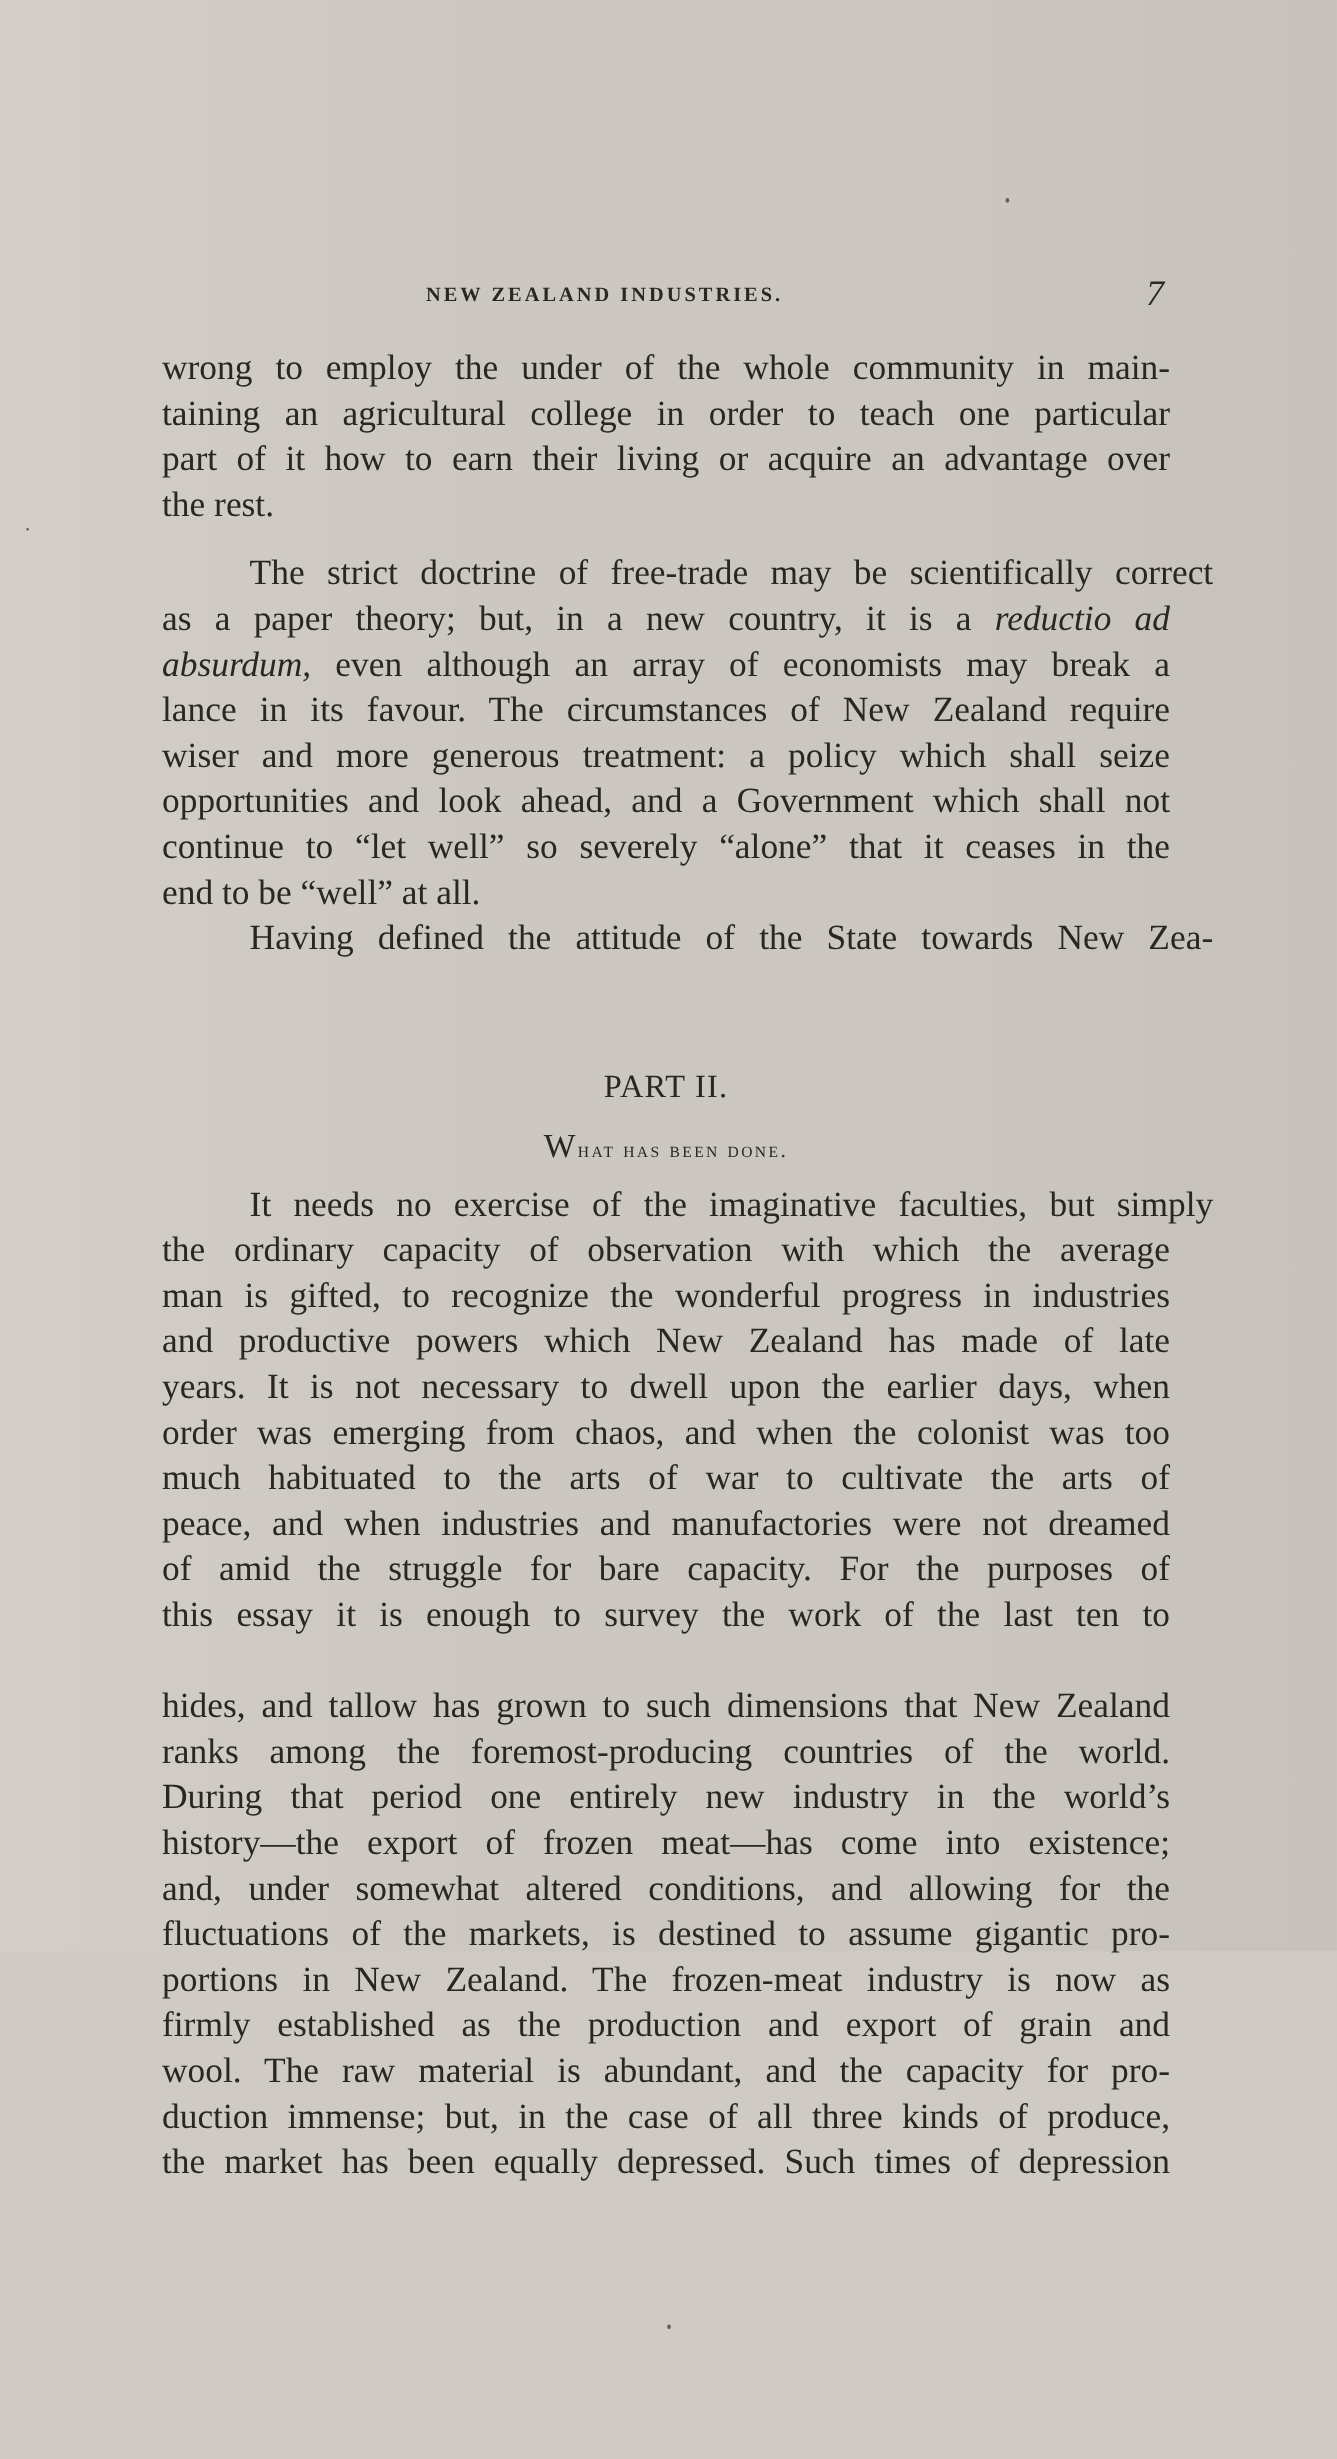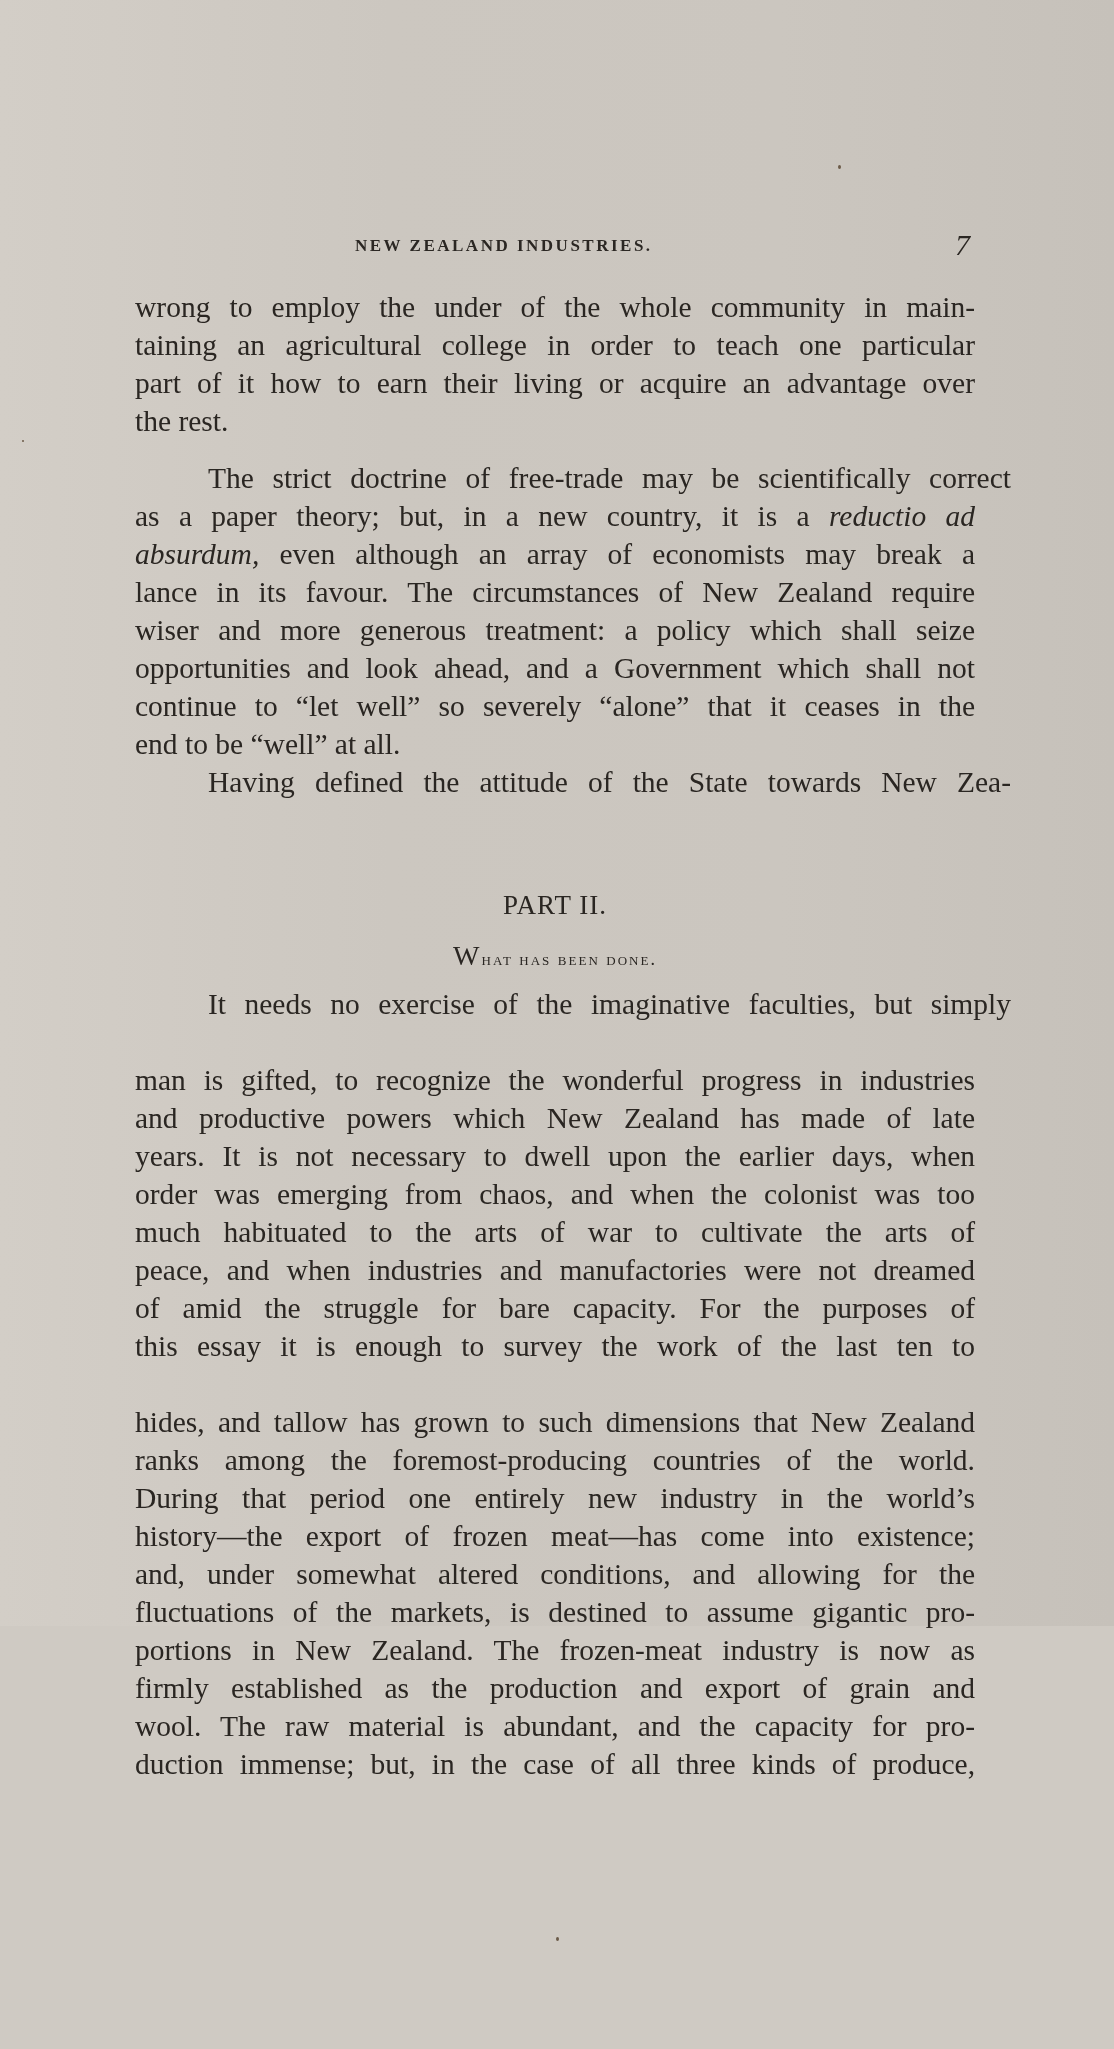--- a/index.html
+++ b/index.html
@@ -64,31 +64,33 @@
   <div class="line" style="top:649px">opportunities and look ahead, and a Government which shall not</div>
   <div class="line" style="top:687px">continue to “let well” so severely “alone” that it ceases in the</div>
   <div class="line last" style="top:725px">end to be “well” at all.</div>
 
   <div class="line indent" style="top:763px">Having defined the attitude of the State towards New Zea-</div>
 
   <div class="heading" style="top:890px">PART II.</div>
   <div class="subheading" style="top:940px"><span class="cap">W</span><span>hat has been done.</span></div>
 
   <div class="line indent" style="top:985px">It needs no exercise of the imaginative faculties, but simply</div>
+  <div class="line" style="top:1023px">the ordinary capacity of observation with which the average</div>
   <div class="line" style="top:1061px">man is gifted, to recognize the wonderful progress in industries</div>
   <div class="line" style="top:1099px">and productive powers which New Zealand has made of late</div>
   <div class="line" style="top:1137px">years. It is not necessary to dwell upon the earlier days, when</div>
   <div class="line" style="top:1175px">order was emerging from chaos, and when the colonist was too</div>
   <div class="line" style="top:1213px">much habituated to the arts of war to cultivate the arts of</div>
   <div class="line" style="top:1251px">peace, and when industries and manufactories were not dreamed</div>
   <div class="line" style="top:1289px">of amid the struggle for bare capacity. For the purposes of</div>
   <div class="line" style="top:1327px">this essay it is enough to survey the work of the last ten to</div>
   <div class="line" style="top:1403px">hides, and tallow has grown to such dimensions that New Zealand</div>
   <div class="line" style="top:1479px">During that period one entirely new industry in the world’s</div>
   <div class="line" style="top:1441px">ranks among the foremost-producing countries of the world.</div>
   <div class="line" style="top:1517px">history—the export of frozen meat—has come into existence;</div>
   <div class="line" style="top:1555px">and, under somewhat altered conditions, and allowing for the</div>
   <div class="line" style="top:1593px">fluctuations of the markets, is destined to assume gigantic pro-</div>
   <div class="line" style="top:1631px">portions in New Zealand. The frozen-meat industry is now as</div>
   <div class="line" style="top:1669px">firmly established as the production and export of grain and</div>
   <div class="line" style="top:1707px">wool. The raw material is abundant, and the capacity for pro-</div>
   <div class="line" style="top:1745px">duction immense; but, in the case of all three kinds of produce,</div>
+  <div class="line" style="top:1783px">the market has been equally depressed. Such times of depression</div>
 </div>
 
 </body></html>

